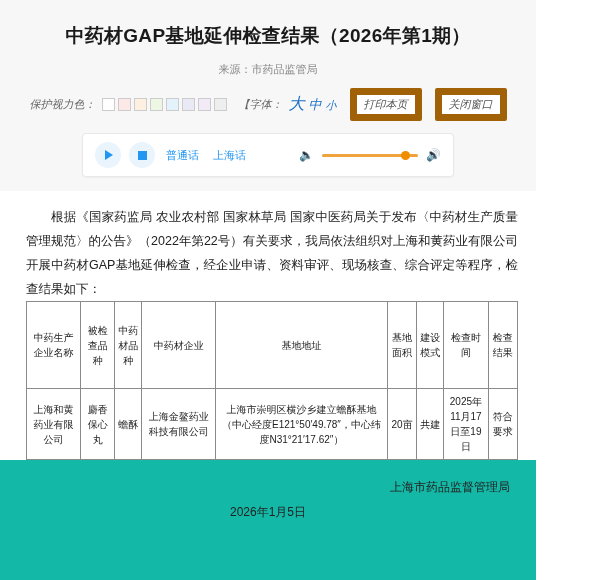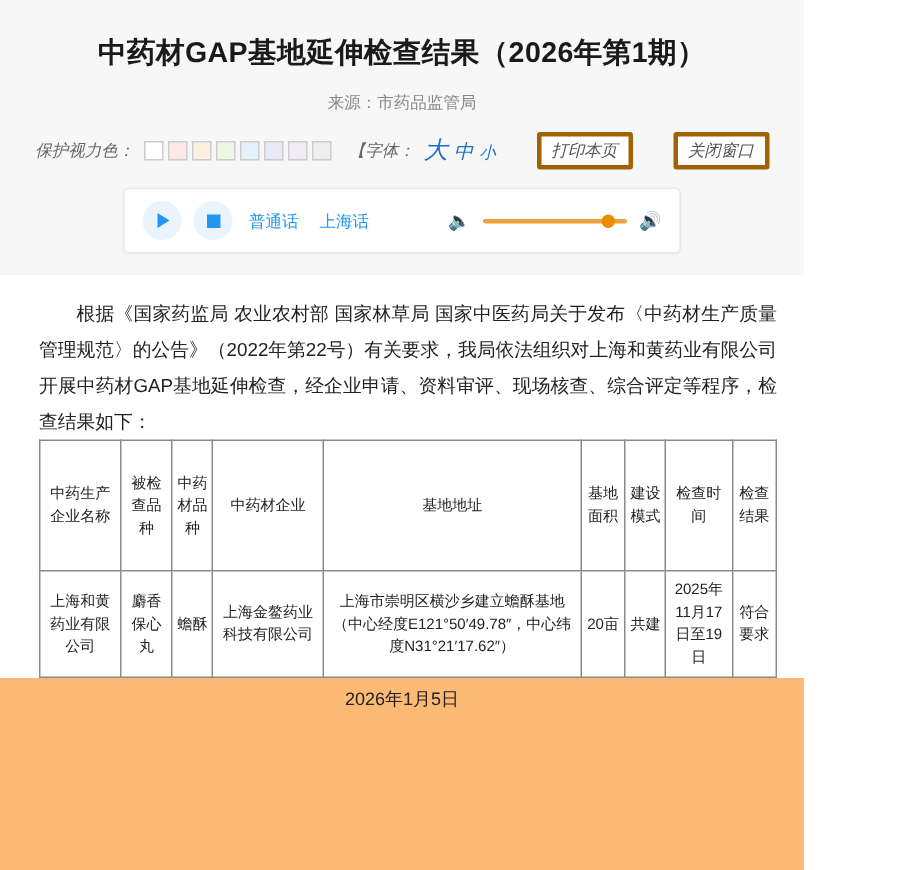--- a/index.html
+++ b/index.html
@@ -11,21 +11,21 @@
     height: 580px;
     background: #ffffff;
     font-family: "Liberation Sans", sans-serif;
     color: #333333;
     overflow: hidden;
   }
   .page {
     width: 536px;
     height: 580px;
     position: relative;
-    background: #fdba74;
+    background: #14b8a6;
   }
   
   .header {
     background: #f7f7f7;
     padding: 18px 0 0 0;
   }
   .doc-title {
     font-size: 19px;
     font-weight: bold;
     color: #1a1a1a;
@@ -72,28 +72,28 @@
   .font-sizes {
     display: flex;
     align-items: baseline;
     gap: 4px;
     color: #1a6fc4;
   }
   .fs-big { font-size: 16px; }
   .fs-mid { font-size: 13px; }
   .fs-small { font-size: 11px; }
   .tb-btn {
-    border: 3px solid #a16207;
+    border: 7px solid #a16207;
     background: #ffffff;
     color: #555555;
     font-size: 11px;
     padding: 2px 7px;
     border-radius: 2px;
     cursor: pointer;
-    margin-left: 21px;
+    margin-left: 7px;
   }
   
   .player-wrap {
     background: #f7f7f7;
     padding: 0 0 14px 0;
     display: flex;
     justify-content: center;
   }
   .player {
     width: 350px;
@@ -327,15 +327,16 @@
           <td class="addr-cell">上海市崇明区横沙乡建立蟾酥基地（中心经度E121°50′49.78″，中心纬度N31°21′17.62″）</td>
           <td>20亩</td>
           <td>共建</td>
           <td>2025年11月17日至19日</td>
           <td>符合要求</td>
         </tr>
       </tbody>
     </table>
   </div>
 
+  <div class="sign">上海市药品监督管理局</div>
   <div class="sign-date">2026年1月5日</div>
 
 </div>
 
 </body></html>

